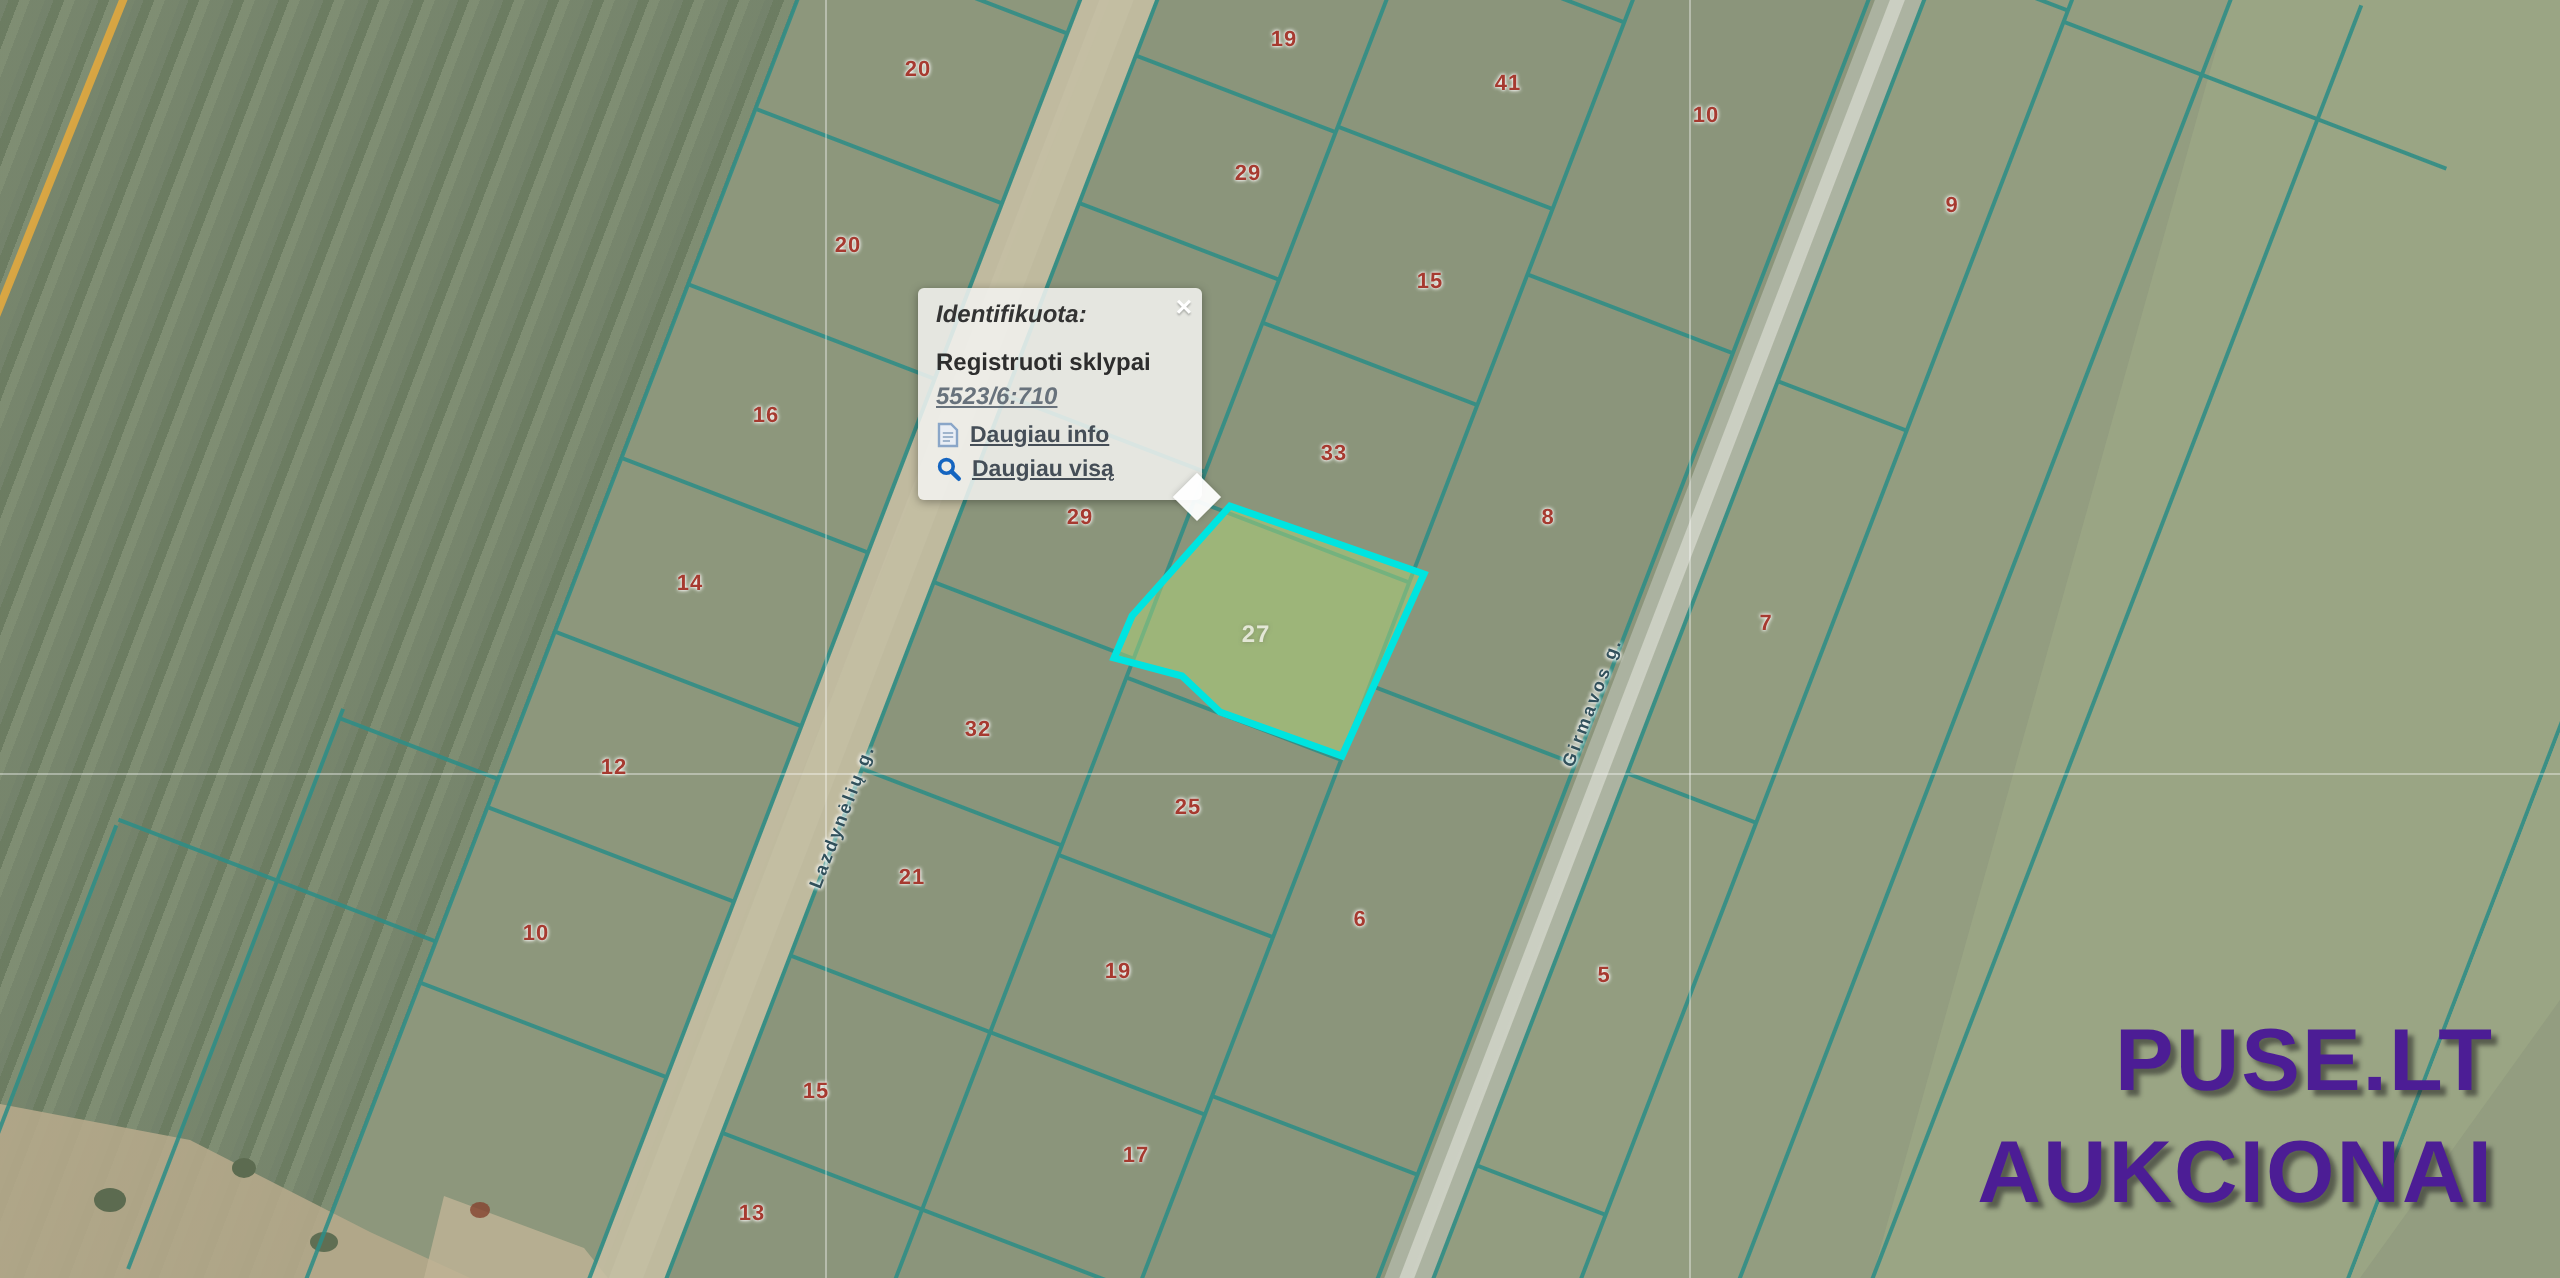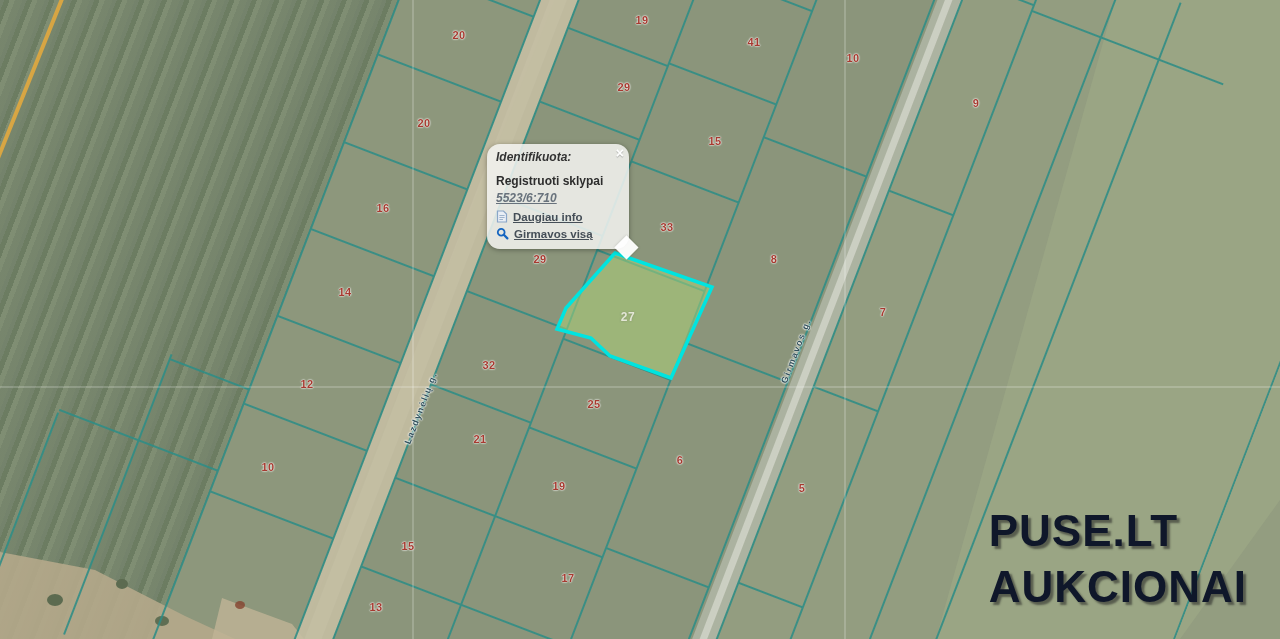--- a/index.html
+++ b/index.html
@@ -25,23 +25,23 @@
   }
   .plabel.light{color:#e3e7d6;font-size:12px;
     text-shadow:0 0 2px rgba(120,130,100,.8);}
   .street-label{
     position:absolute;white-space:nowrap;
     font-weight:bold;font-size:9px;letter-spacing:1.5px;color:#31505b;
     text-shadow:0 0 2px #fff,0 0 2px #fff,0 0 2px rgba(255,255,255,.9);
   }
   
   .popup{
-    position:absolute;left:487px;top:144px;width:126px;
+    position:absolute;left:459px;top:144px;width:126px;
     background:rgba(243,243,241,.86);
-    border-radius:13px;box-shadow:0 1px 5px rgba(0,0,0,.35);
+    border-radius:3px;box-shadow:0 1px 5px rgba(0,0,0,.35);
     padding:6px 7px 9px 9px;z-index:5;
   }
   .popup-title{font-style:italic;font-weight:bold;font-size:12px;color:#333;}
   .popup-close{
     position:absolute;right:5px;top:2px;color:#fff;font-weight:bold;font-size:14px;
     line-height:14px;cursor:pointer;text-shadow:0 1px 1px rgba(0,0,0,.25);
   }
   .popup-section{margin-top:10px;font-weight:bold;font-size:12px;color:#2d2d2d;}
   .popup-code{
     display:inline-block;margin-top:3px;font-style:italic;font-weight:bold;
@@ -51,22 +51,22 @@
   .plink:first-of-type{margin-top:10px;}
   .plink .lbl{font-weight:bold;font-size:11.5px;color:#454e57;text-decoration:underline;text-align:right;}
   .plink .icn{flex:0 0 auto;display:inline-flex;}
   .popup-diamond{
     position:absolute;right:-6px;bottom:-7px;width:17px;height:17px;
     background:rgba(255,255,255,.95);transform:rotate(45deg);
     box-shadow:0 0 3px rgba(0,0,0,.2);
   }
   
   .wm{
-    position:absolute;right:33px;bottom:24px;text-align:left;z-index:6;
-    font-weight:bold;color:#0f172a;line-height:1.27;letter-spacing:1px;
+    position:absolute;right:33px;bottom:24px;text-align:right;z-index:6;
+    font-weight:bold;color:#4c1d95;line-height:1.27;letter-spacing:1px;
   }
   .wm div{font-size:44px;text-shadow:3px 3px 2px rgba(35,35,35,.55);}
 </style>
 </head>
 <body>
 
 <div id="stage">
 
   <div class="striped-field"></div>
 
@@ -174,21 +174,21 @@
       <span class="plabel" style="left: 383px; top: 208px;">16</span>
       <span class="plabel" style="left: 667px; top: 227px;">33</span>
       <span class="plabel" style="left: 540px; top: 259px;">29</span>
       <span class="plabel" style="left: 774px; top: 259px;">8</span>
       <span class="plabel" style="left: 345px; top: 292px;">14</span>
       <span class="plabel" style="left: 883px; top: 312px;">7</span>
       <span class="plabel light" style="left: 628px; top: 317px;">27</span>
       <span class="plabel" style="left: 489px; top: 365px;">32</span>
       <span class="plabel" style="left: 307px; top: 384px;">12</span>
       <span class="plabel" style="left: 594px; top: 404px;">25</span>
-      <span class="plabel" style="left: 480px; top: 439px; text-align: center;">21</span>
+      <span class="plabel" style="left: 456px; top: 439px; text-align: center;">21</span>
       <span class="plabel" style="left: 680px; top: 460px;">6</span>
       <span class="plabel" style="left: 268px; top: 467px;">10</span>
       <span class="plabel" style="left: 559px; top: 486px;">19</span>
       <span class="plabel" style="left: 802px; top: 488px;">5</span>
       <span class="plabel" style="left: 408px; top: 546px;">15</span>
       <span class="plabel" style="left: 520px; top: 578px; margin-left: 48px;">17</span>
       <span class="plabel" style="left: 376px; top: 607px;">13</span>
       <div class="street-label" style="left: 421px; top: 408px; transform: translate(-50%, -50%) rotate(-69deg);">Lazdynėlių g.</div>
       <div class="street-label" style="left: 796px; top: 351px; transform: translate(-50%, -50%) rotate(-69deg);">Girmavos g.</div>
     </div>
@@ -209,21 +209,21 @@
       </span>
       <span class="lbl">Daugiau info</span>
     </div>
     <div class="plink">
       <span class="icn">
         <svg width="13" height="13" viewBox="0 0 13 13">
           <circle cx="5.2" cy="5.2" r="3.4" fill="none" stroke="#1565c0" stroke-width="1.8"></circle>
           <line x1="7.8" y1="7.8" x2="11.4" y2="11.4" stroke="#1565c0" stroke-width="2.2" stroke-linecap="round"></line>
         </svg>
       </span>
-      <span class="lbl">Girmavos visą</span>
+      <span class="lbl">Daugiau visą</span>
     </div>
     <div class="popup-diamond"></div>
   </div>
 
   <div class="wm">
     <div>PUSE.LT</div>
     <div>AUKCIONAI</div>
   </div>
 
 </div>

